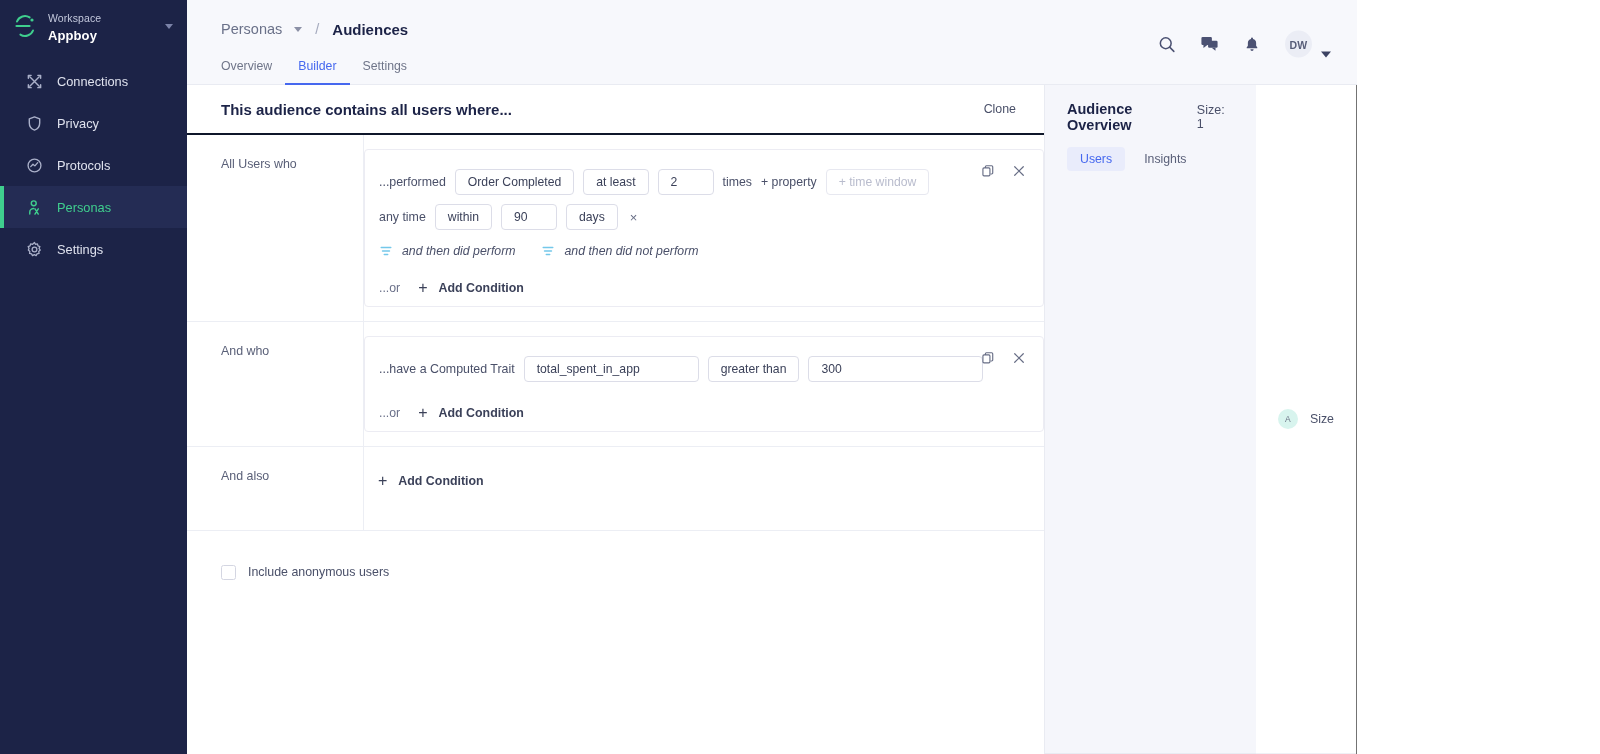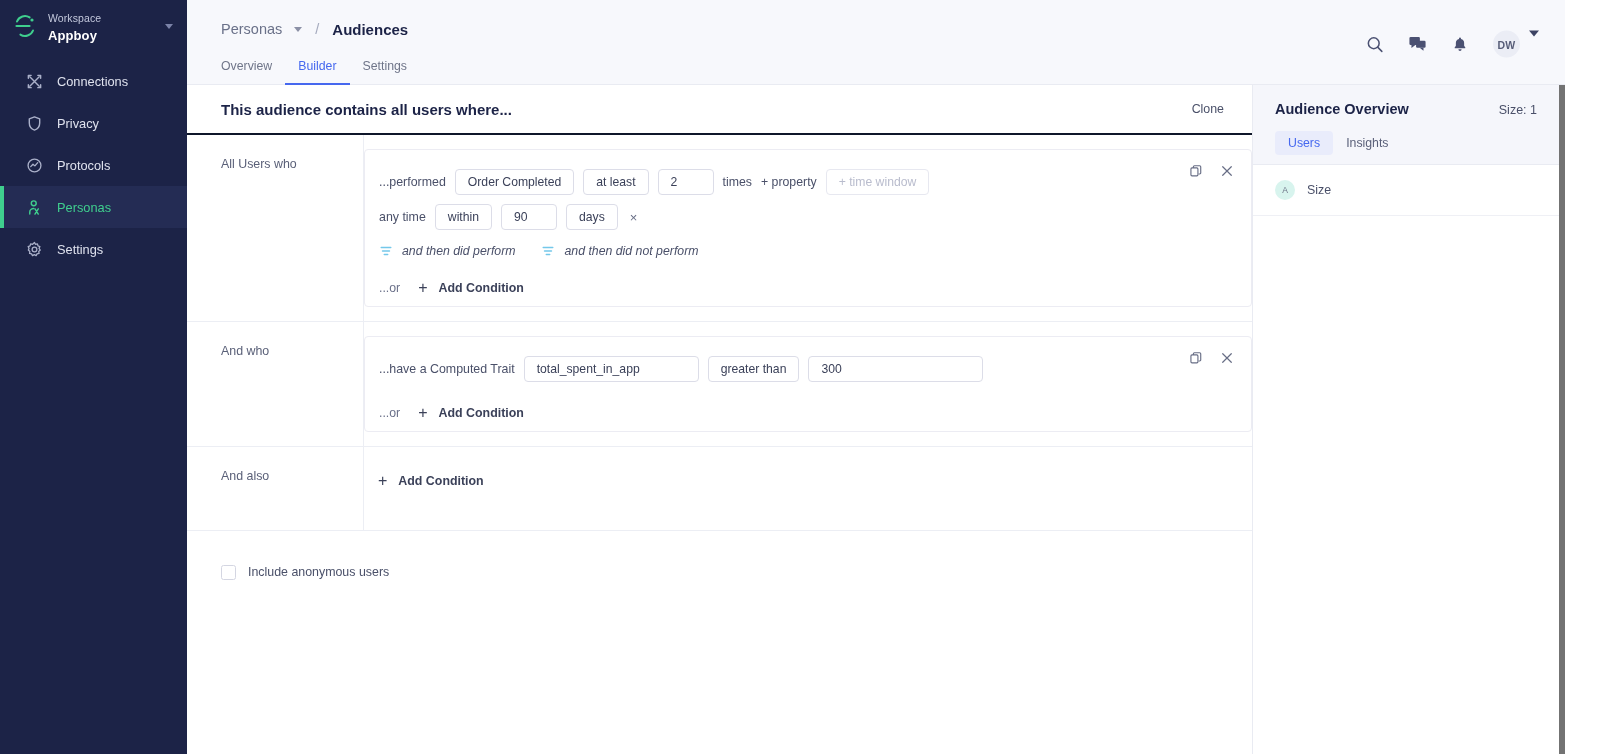--- a/index.html
+++ b/index.html
@@ -5,21 +5,21 @@
   * { box-sizing: border-box; margin: 0; padding: 0; }
   html, body {
     width: 1600px; height: 754px;
     background: #ffffff;
     font-family: "Liberation Sans", sans-serif;
     -webkit-font-smoothing: antialiased;
     overflow: hidden;
   }
   .app {
     position: relative;
-    width: 1565px; height: 754px;
+    width: 1357px; height: 754px;
     display: flex;
     background: #c2410c;
   }
 
   
   .sidebar {
     width: 187px;
     flex: 0 0 187px;
     background: #1c2347;
     color: #d9dce8;
@@ -110,21 +110,21 @@
 
   .topright {
     position: absolute;
     right: 26px; top: 44px;
     transform: translateY(-50%);
     display: flex;
     align-items: center;
     gap: 24px;
   }
   .ticon { cursor: pointer; display: flex; align-items: center; }
-  .avatar-wrap { display: flex; align-items: flex-start; gap: 9px; cursor: pointer; }
+  .avatar-wrap { display: flex; align-items: flex-end; gap: 9px; cursor: pointer; }
   .avatar {
     width: 27px; height: 27px; border-radius: 50%;
     background: #ebedf5;
     color: #575d78;
     font-size: 10.5px;
     font-weight: bold;
     display: flex; align-items: center; justify-content: center;
     letter-spacing: .3px;
   }
   .avatar-caret {
@@ -335,23 +335,22 @@
     cursor: pointer;
   }
   .anon-label { font-size: 12.4px; color: #4a5069; }
 
   
   .rpanel {
     width: 312px;
     flex: 0 0 312px;
     background: #ffffff;
     display: flex;
-    flex-direction: column;
-    border-right: 6px solid #737373;
-    text-align: center;
+    flex-direction: row;
+    border-right: 1px solid #737373;
   }
   .rpanel-head {
     background: #f5f6fb;
     border-bottom: 1px solid #e9ebf2;
     padding: 16px 22px 0 22px;
   }
   .rpanel-titlerow {
     display: flex;
     align-items: baseline;
     justify-content: space-between;
@@ -360,20 +359,21 @@
     font-size: 14.5px;
     font-weight: bold;
     color: #1c2347;
   }
   .rpanel-size {
     font-size: 12.5px;
     color: #4a5069;
   }
   .rpanel-tabs {
     display: flex;
+    gap: 6px;
     margin-top: 14px;
     padding-bottom: 9px;
   }
   .rtab {
     font-size: 12.3px;
     color: #595f78;
     padding: 5px 13px;
     border-radius: 4px;
     cursor: pointer;
   }

